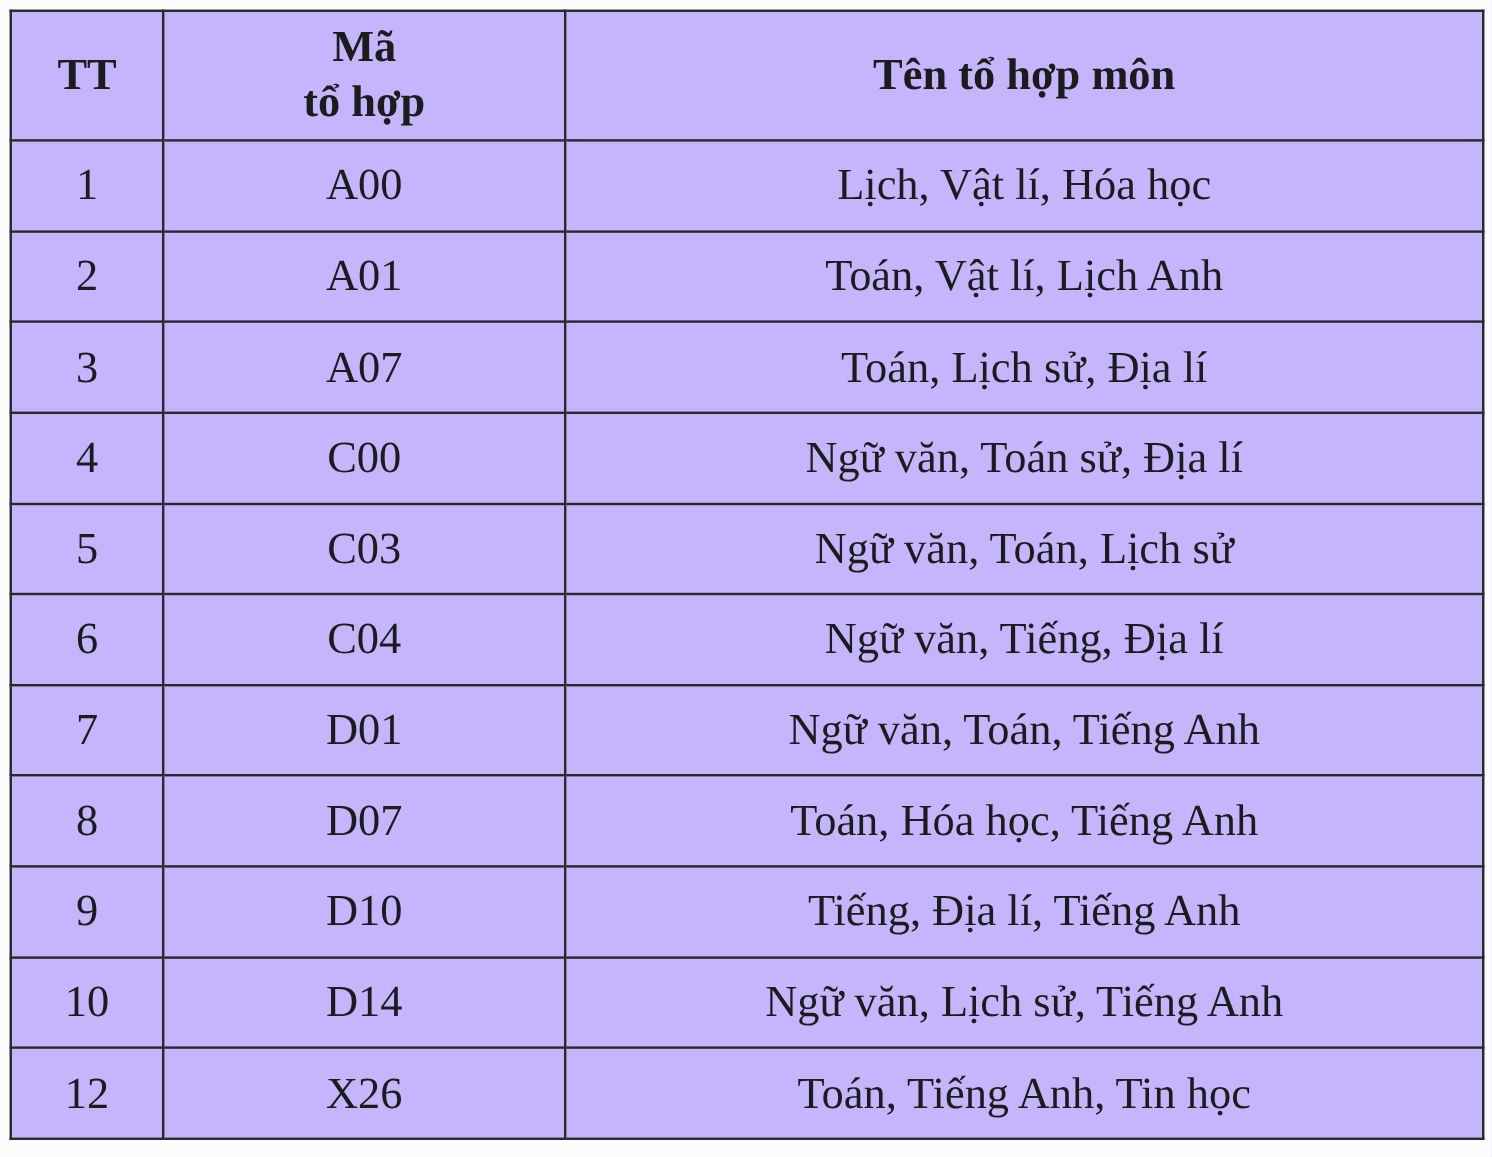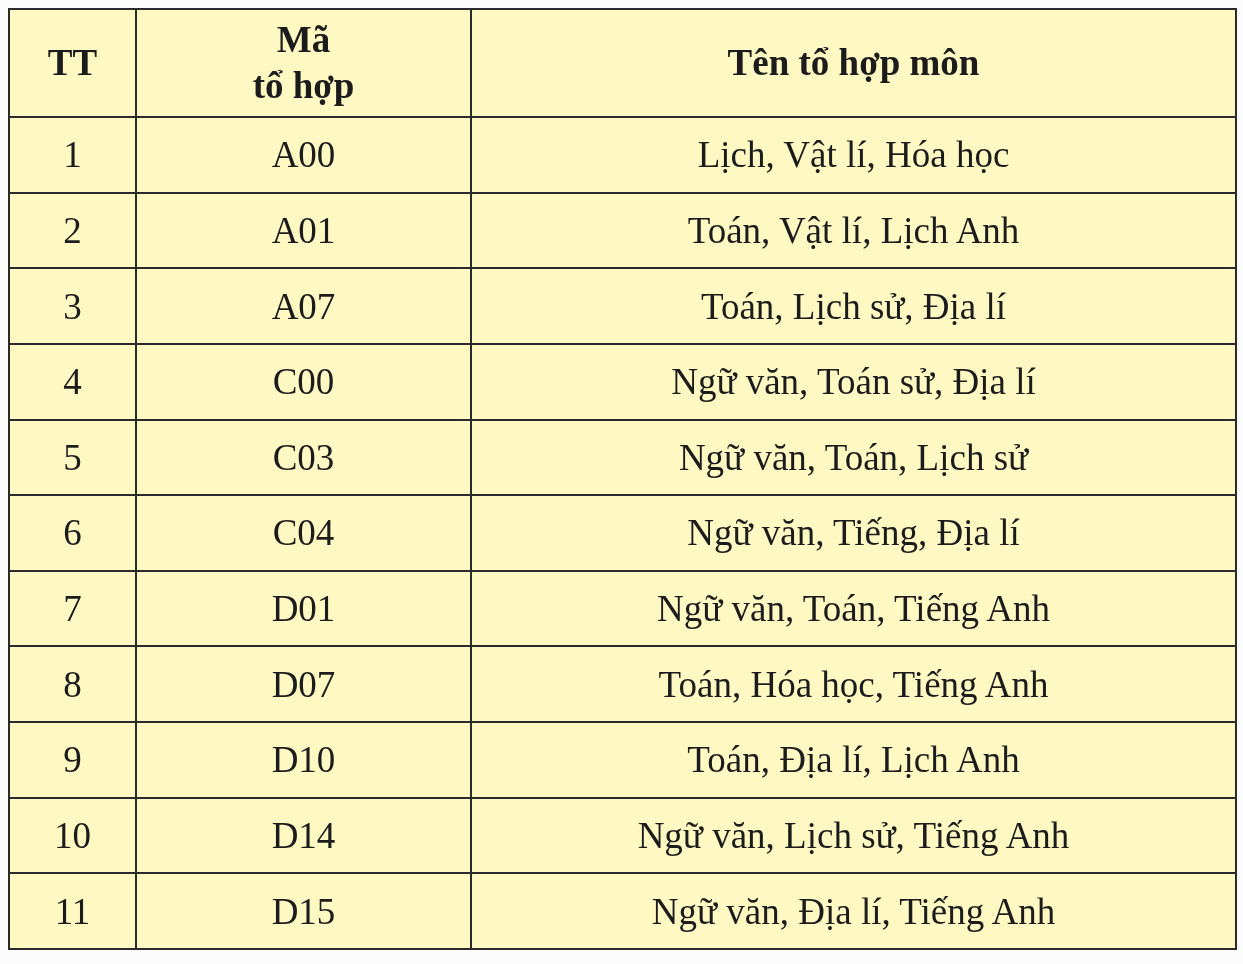--- a/index.html
+++ b/index.html
@@ -17,21 +17,21 @@
   }
   .page{
     width:1243px;height:964px;
     padding:8px 8px 14px 8px;
   }
   table.combo-table{
     width:1227px;
     height:942px;
     border-collapse:collapse;
     table-layout:fixed;
-    background:#fef9c3;
+    background:#c4b5fd;
   }
   table.combo-table th,
   table.combo-table td{
     border:2.5px solid var(--border-color);
     text-align:center;
     vertical-align:middle;
     padding:2px 6px;
     overflow:hidden;
     white-space:nowrap;
   }
@@ -107,27 +107,27 @@
           <td>Ngữ văn, Toán, Tiếng Anh</td>
         </tr>
         <tr>
           <td>8</td>
           <td>D07</td>
           <td>Toán, Hóa học, Tiếng Anh</td>
         </tr>
         <tr>
           <td>9</td>
           <td>D10</td>
-          <td>Toán, Địa lí, Lịch Anh</td>
+          <td>Tiếng, Địa lí, Tiếng Anh</td>
         </tr>
         <tr>
           <td>10</td>
           <td>D14</td>
           <td>Ngữ văn, Lịch sử, Tiếng Anh</td>
         </tr>
         <tr>
-          <td>11</td>
-          <td>D15</td>
-          <td>Ngữ văn, Địa lí, Tiếng Anh</td>
+          <td>12</td>
+          <td>X26</td>
+          <td>Toán, Tiếng Anh, Tin học</td>
         </tr>
       </tbody>
   </table>
 </div>
 
 </body></html>

